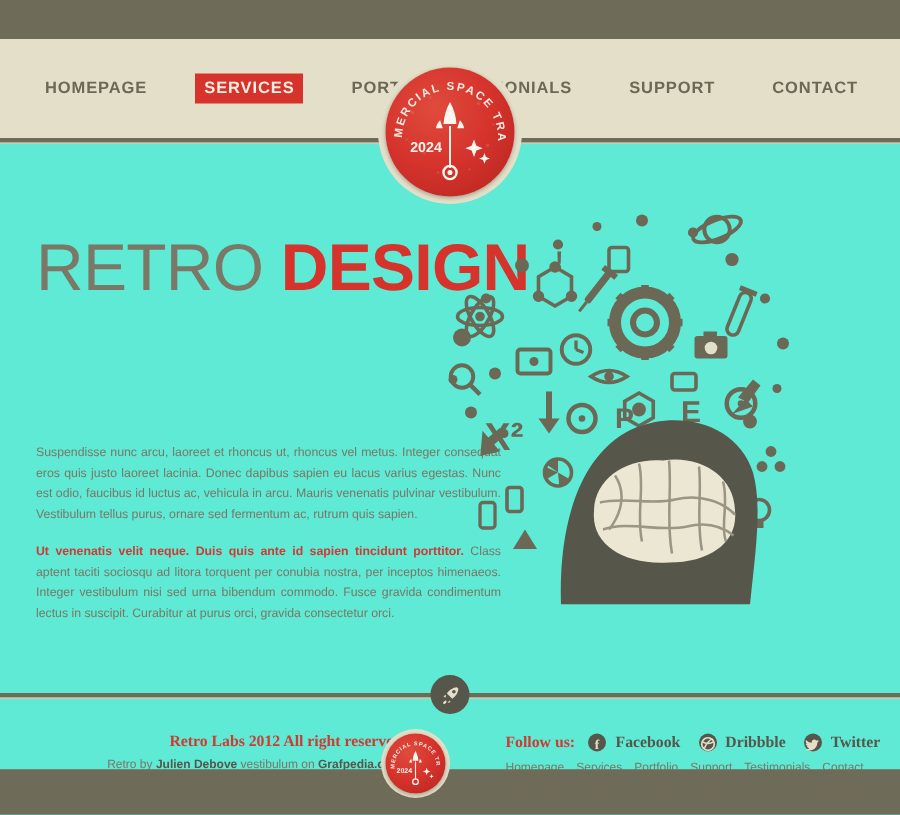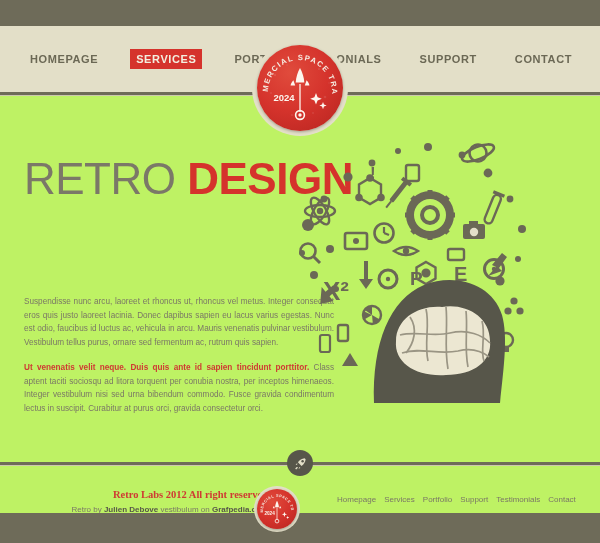--- a/index.html
+++ b/index.html
@@ -11,21 +11,21 @@
   }
   .page { position:relative; width:600px; height:543px; }
 
   
   .band-top    { position:absolute; left:0; top:0;  width:600px; height:26px; background:#6e6b59; }
   .band-bottom { position:absolute; left:0; top:513px; width:600px; height:30px; background:#6e6b59; }
 
   
   .sheet {
     position:absolute; left:0; top:26px; width:600px; height:487px;
-    background:#bef264;
+    background:#5eead4;
   }
 
   
   .nav {
     position:absolute; left:0; top:0; width:600px; height:66px;
     background:#e3dfc8;
   }
   .nav-rule {
     position:absolute; left:0; top:66px; width:600px; height:3px;
     background:#6e6b59;
@@ -416,20 +416,51 @@
             <text x="27" y="57" font-family="Liberation Sans, sans-serif" font-size="10" font-weight="bold" fill="#fdf6ee" text-anchor="middle">2024</text>
             <g fill="#fdf6ee">
               <path d="M59 49 l1.5 4 4 1.5 -4 1.5 -1.5 4 -1.5 -4 -4 -1.5 4 -1.5 z"></path>
               <path d="M66 58 l.9 2.4 2.4 .9 -2.4 .9 -.9 2.4 -.9 -2.4 -2.4 -.9 2.4 -.9 z"></path>
             </g>
           </svg>
         </div>
       </div>
 
       <div class="social">
+        <div class="social-row">
+          <span class="follow">Follow us:</span>
+
+          <span class="sicon">
+            <svg width="12" height="12" viewBox="0 0 12 12">
+                <text x="6" y="9.3" font-family="Liberation Serif, serif" font-size="9" font-weight="bold" fill="#e3dfc8" text-anchor="middle">f</text>
+              </svg>
+          </span>
+          <span class="sname">Facebook</span>
+
+          <span class="sicon">
+            <svg width="12" height="12" viewBox="0 0 12 12">
+              <circle cx="6" cy="6" r="4.2" fill="none" stroke="#e3dfc8" stroke-width="1.1"></circle>
+              <path d="M2 4.4 Q6 7 10 4.4 M3.4 9.2 Q6 3.4 9 2.6" fill="none" stroke="#e3dfc8" stroke-width="1"></path>
+            </svg>
+          </span>
+          <span class="sname">Dribbble</span>
+
+          <span class="sicon">
+            <svg width="12" height="12" viewBox="0 0 12 12">
+              <path d="M9.6 3.6 c-.3.2 -.7.3 -1 .4 .4 -.2 .6 -.5 .8 -.9 -.4.2 -.8.4 -1.2.5
+                       -.3 -.4 -.8 -.6 -1.3 -.6 -1 0 -1.8.8 -1.8 1.8 0 .1 0 .3 0 .4
+                       -1.5 -.1 -2.8 -.8 -3.7 -1.9 -.2.3 -.2.6 -.2 1 0 .6.3 1.2.8 1.5
+                       -.3 0 -.6 -.1 -.8 -.2 0 .9.6 1.6 1.5 1.8 -.2 0 -.3.1 -.5.1
+                       -.1 0 -.2 0 -.3 0 .2.7.9 1.3 1.7 1.3 -.6.5 -1.4.8 -2.3.8
+                       -.2 0 -.3 0 -.4 0 .8.5 1.8.8 2.8.8 3.3 0 5.2 -2.8 5.2 -5.2
+                       0 -.1 0 -.2 0 -.2 .4 -.3 .7 -.6 .9 -1 z" fill="#e3dfc8"></path>
+            </svg>
+          </span>
+          <span class="sname">Twitter</span>
+        </div>
 
         <div class="flinks">
           <span class="flink">Homepage</span>
           <span class="flink">Services</span>
           <span class="flink">Portfolio</span>
           <span class="flink">Support</span>
           <span class="flink">Testimonials</span>
           <span class="flink">Contact</span>
         </div>
       </div>

